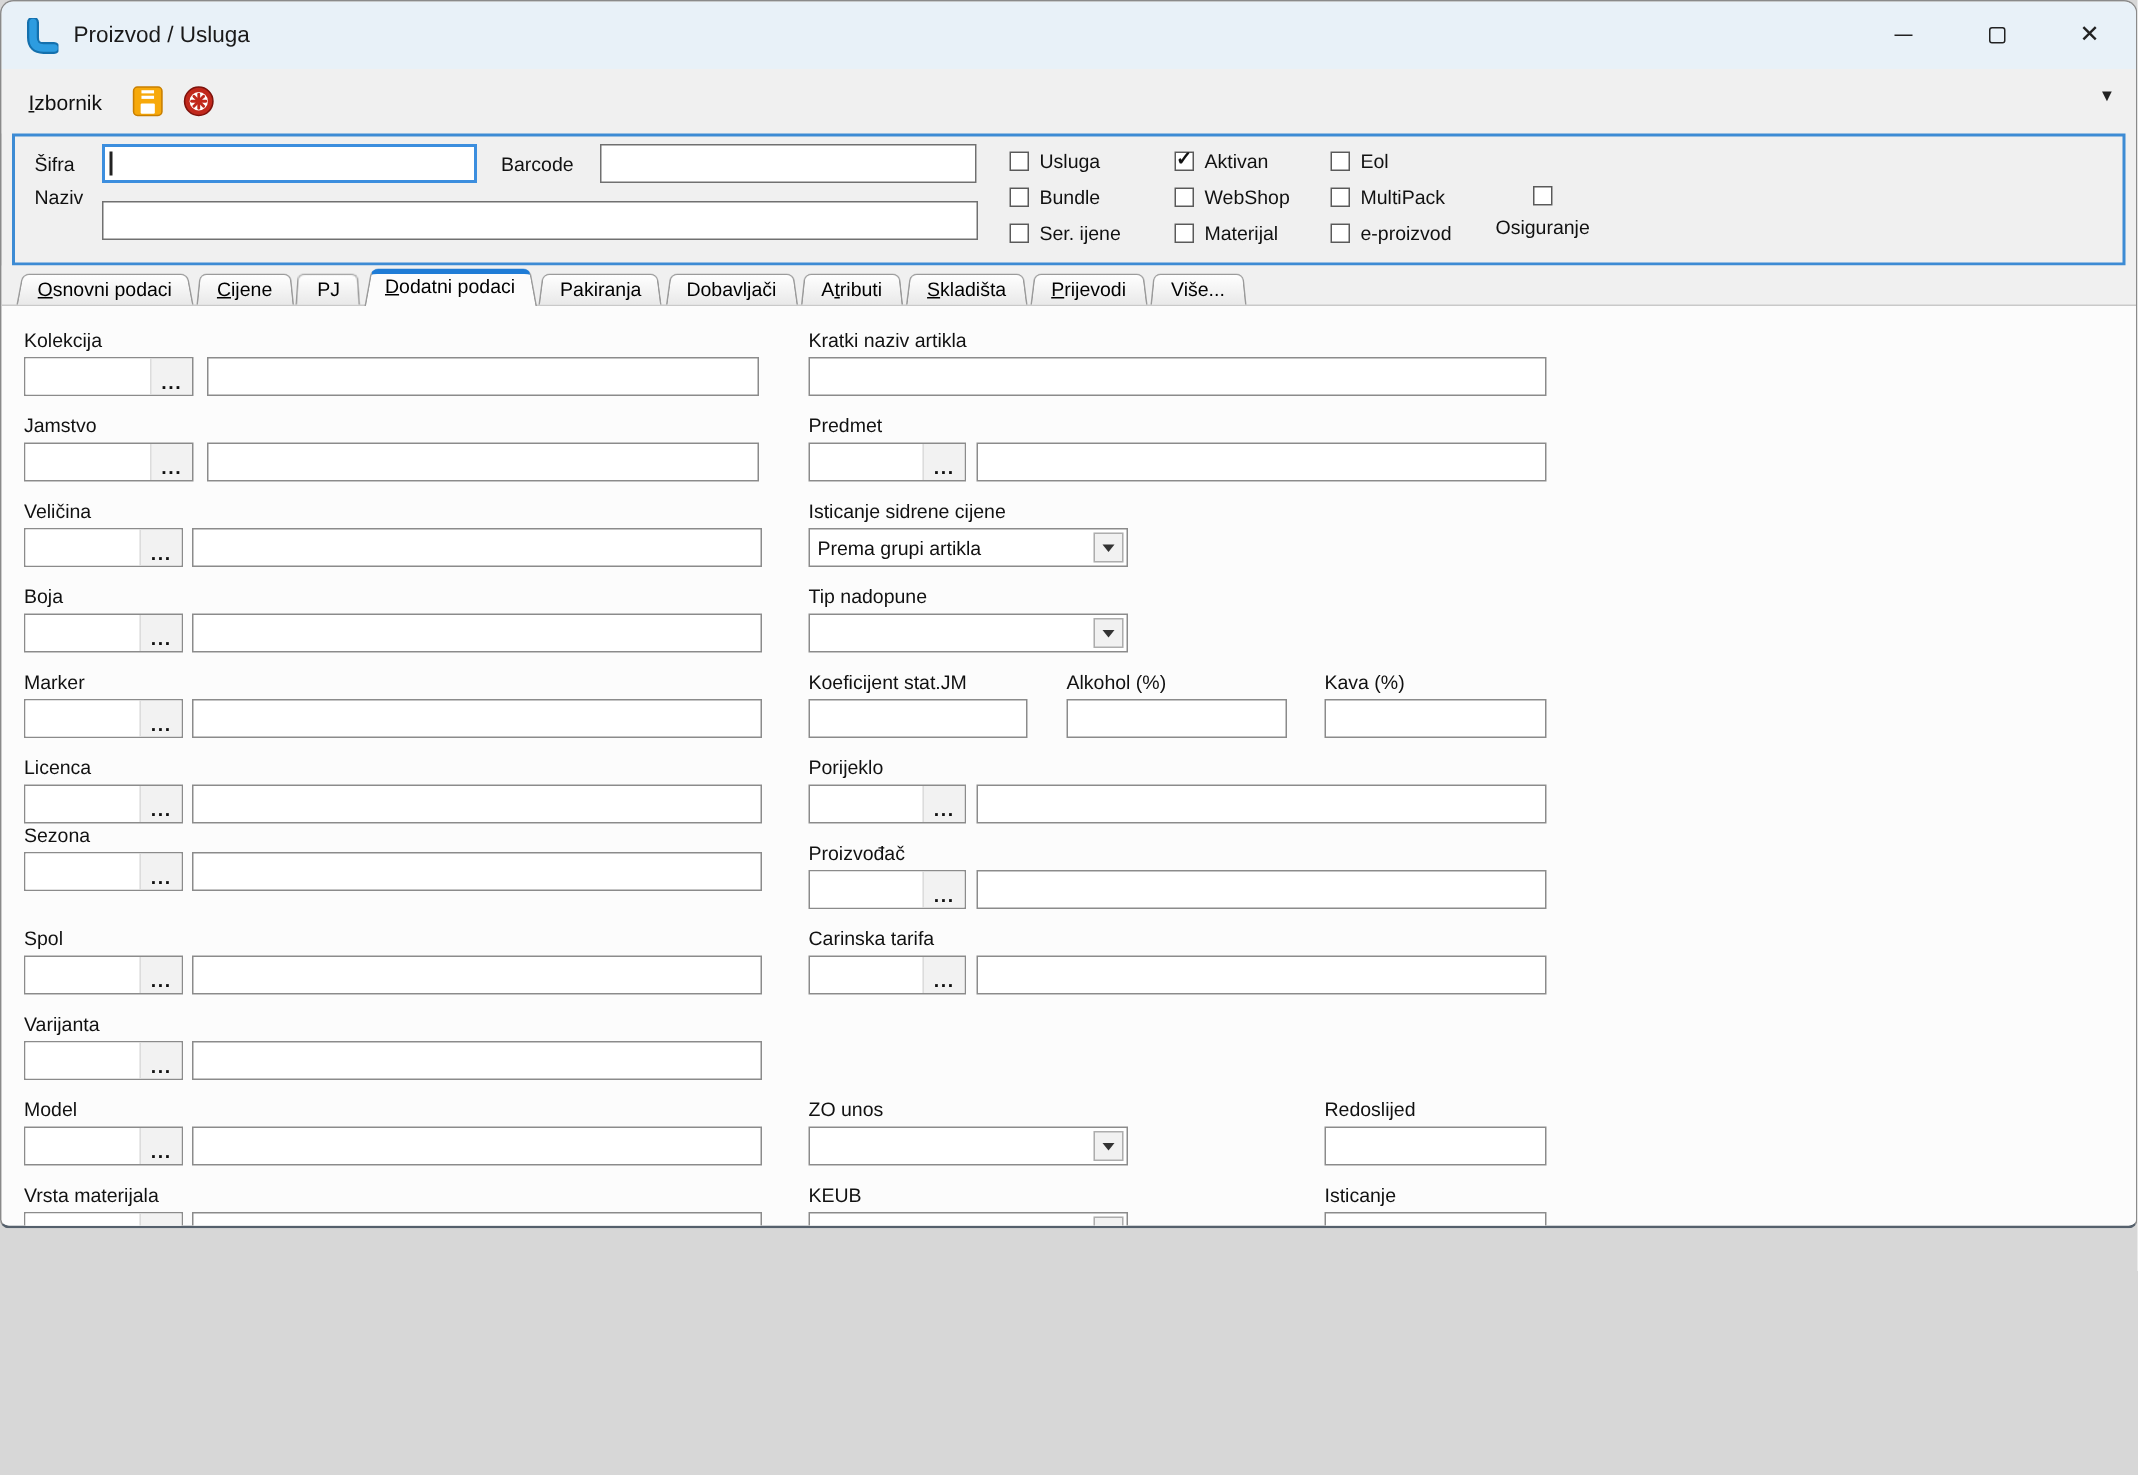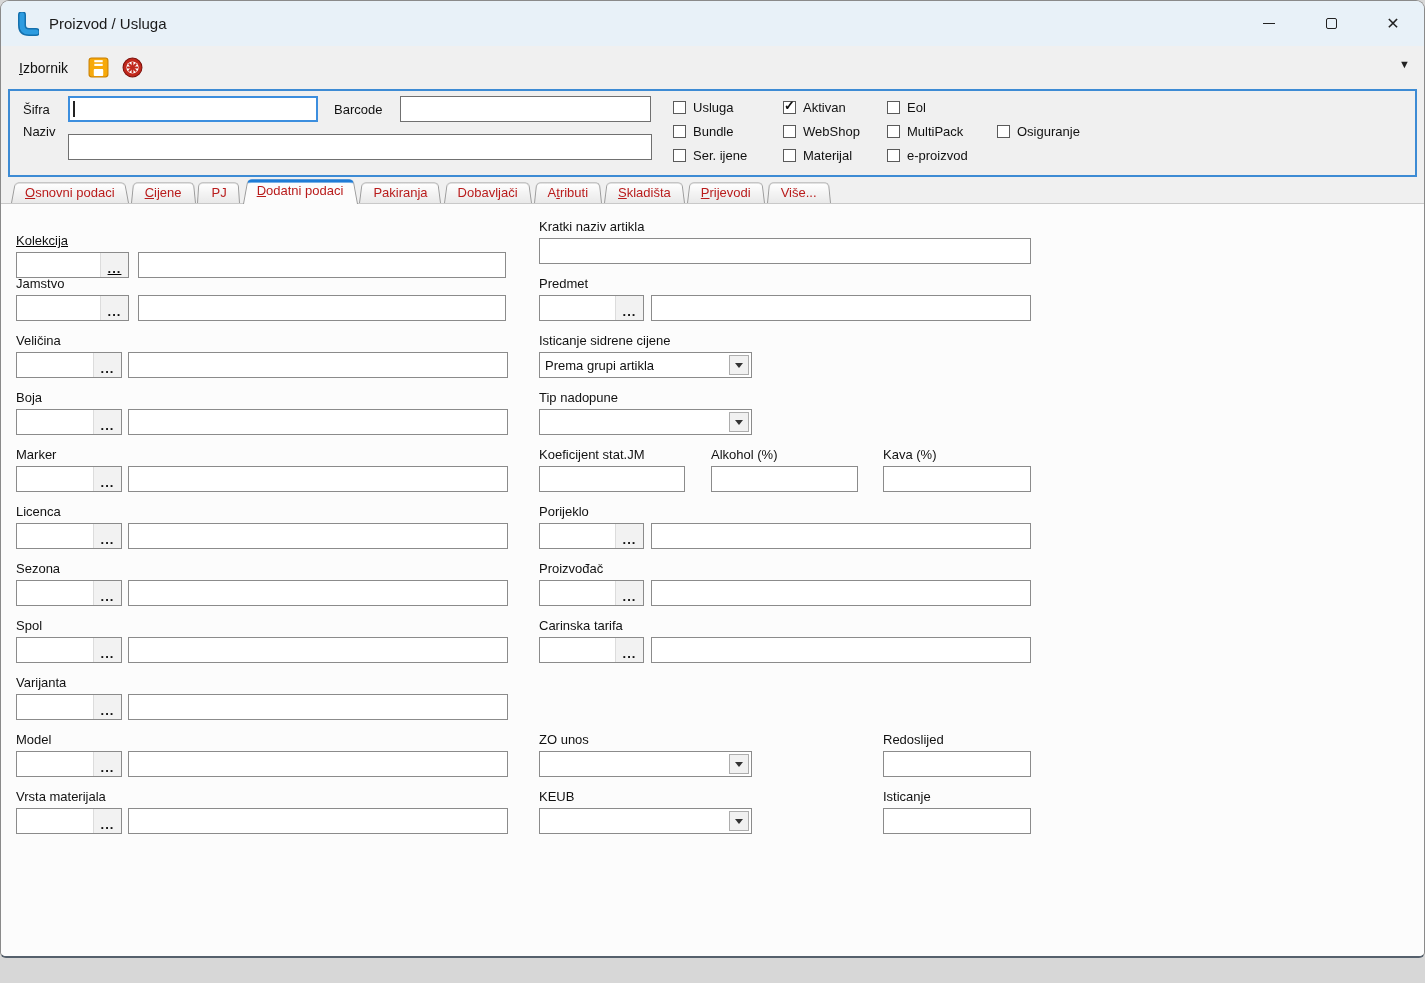--- a/index.html
+++ b/index.html
@@ -1,18 +1,18 @@
 <!DOCTYPE html>
 <html><head>
 <meta charset="utf-8">
 <style>
   * { box-sizing: border-box; margin: 0; padding: 0; }
   body { margin:0; background:#d7d7d7; font-family:"Liberation Sans", sans-serif; }
   .window{
-    position:relative; width:1425px; height:958px; background:#f0f0f0;
+    position:relative; width:1425px; height:819px; background:#f0f0f0;
     border:1px solid #8a8a8a; border-bottom:2px solid #55606c;
     border-radius:9px 9px 6px 6px; overflow:hidden;
   }
   
   .titlebar{ height:45px; background:#e8f1f8; display:flex; align-items:center; padding-left:14px; }
   .appicon{ width:24px; height:24px; margin-right:10px; }
   .title{ font-size:15px; color:#1a1a1a; flex:1; }
   .winbtns{ display:flex; height:100%; align-items:stretch; }
   .winbtn{ width:62px; display:flex; align-items:center; justify-content:center; cursor:default; }
   .glyph-min{ width:12px; height:1.5px; background:#222; }
@@ -36,21 +36,21 @@
   .cb.checked .mark{ display:block; }
   .cb .cbl{ font-size:13px; color:#111; white-space:nowrap; }
   
   .tabstrip{ height:27px; background:#f0f0f0; display:flex; align-items:flex-end; padding-left:10px; position:relative; border-bottom:1px solid #c9c9c9; }
   .tab{ position:relative; height:22px; padding:0 14px; display:flex; align-items:center; z-index:1; margin-right:2px; cursor:default; }
   .tab::before{ content:""; position:absolute; inset:0; z-index:-1;
     background:linear-gradient(#ffffff,#e9e9e9); border:1px solid #9b9b9b; border-bottom:none;
     border-radius:5px 5px 0 0; transform:perspective(6px) rotateX(1.1deg); transform-origin:bottom; }
   .tab.active{ height:27px; z-index:3; margin-bottom:-1px; }
   .tab.active::before{ background:#fcfcfc; border-top:4px solid #1f7cd6; }
-  .tab-label{ font-size:13px; color:#b91c1c; white-space:nowrap; }
+  .tab-label{ font-size:13px; color:#000000; white-space:nowrap; }
   
   .formarea{ position:relative; height:752px; background:#fcfcfc; }
   .frow{ position:absolute; }
   .flabel{ font-size:13px; color:#111; height:16px; white-space:nowrap; }
   .ctrls{ display:flex; margin-top:3px; align-items:flex-start; }
   .lookup{ display:flex; height:26px; border:1px solid #8b8b8b; background:#fff; }
   .lookup input{ border:none; outline:none; height:100%; min-width:0; flex:1; font-size:13px; padding:0 4px; background:#fff; font-family:inherit; }
   .dots{ width:28px; height:100%; background:#f2f2f2; border:none; border-left:1px solid #dcdcdc; font-size:13px; font-weight:700; letter-spacing:1px; color:#111; line-height:10px; padding-top:8px; font-family:inherit; }
   .ftext{ height:26px; border:1px solid #8b8b8b; background:#fff; font-size:13px; padding:0 5px; font-family:inherit; }
   .combo{ height:26px; border:1px solid #8b8b8b; background:#fff; display:flex; align-items:stretch; }
@@ -156,21 +156,21 @@
       </div>
     <div class="cb" style="left:877px;top:33px;">
         <span class="box"></span>
         <span class="cbl">MultiPack</span>
       </div>
     <div class="cb" style="left:877px;top:57px;">
         <span class="box"></span>
         <span class="cbl">e-proizvod</span>
       </div>
 
-    <div class="cb" style="left:987px;top:33px;">
+    <div class="cb" style="left:987px;top:33px;flex-direction:column;">
         <span class="box"></span>
         <span class="cbl">Osiguranje</span>
       </div>
   </div>
 
   <div class="tabstrip">
     <div class="tab">
         <span class="tab-label"><span></span><span class="u">O</span><span>snovni podaci</span></span>
       </div>
     <div class="tab">
@@ -197,21 +197,21 @@
     <div class="tab">
         <span class="tab-label"><span></span><span class="u">P</span><span>rijevodi</span></span>
       </div>
     <div class="tab">
         <span class="tab-label"><span>Više...</span><span class="u"></span><span></span></span>
       </div>
   </div>
 
   <div class="formarea">
 
-    <div class="frow" style="left:15px;top:29px;text-decoration:underline;">
+    <div class="frow" style="left:15px;top:15px;">
         <div class="flabel">Kolekcija</div>
         <div class="ctrls">
           <div class="lookup" style="width:113px;margin-right:9px;">
             <input value="" style="">
             <button class="dots">...</button>
           </div>
           <input class="ftext" style="width: 368px;" value="">
         </div>
       </div>
     <div class="frow" style="left:15px;top:72px;">
@@ -257,21 +257,21 @@
     <div class="frow" style="left:15px;top:300px;">
         <div class="flabel">Licenca</div>
         <div class="ctrls">
           <div class="lookup" style="width:106px;margin-right:6px;">
             <input value="" style="">
             <button class="dots">...</button>
           </div>
           <input class="ftext" style="width: 380px;" value="">
         </div>
       </div>
-    <div class="frow" style="left:15px;top:357px;">
+    <div class="frow" style="left:15px;top:345px;">
         <div class="flabel">Sezona</div>
         <div class="ctrls">
           <div class="lookup" style="width:106px;margin-right:6px;">
             <input value="" style="">
             <button class="dots">...</button>
           </div>
           <input class="ftext" style="width: 380px;" value="">
         </div>
       </div>
     <div class="frow" style="left:15px;top:414px;">

